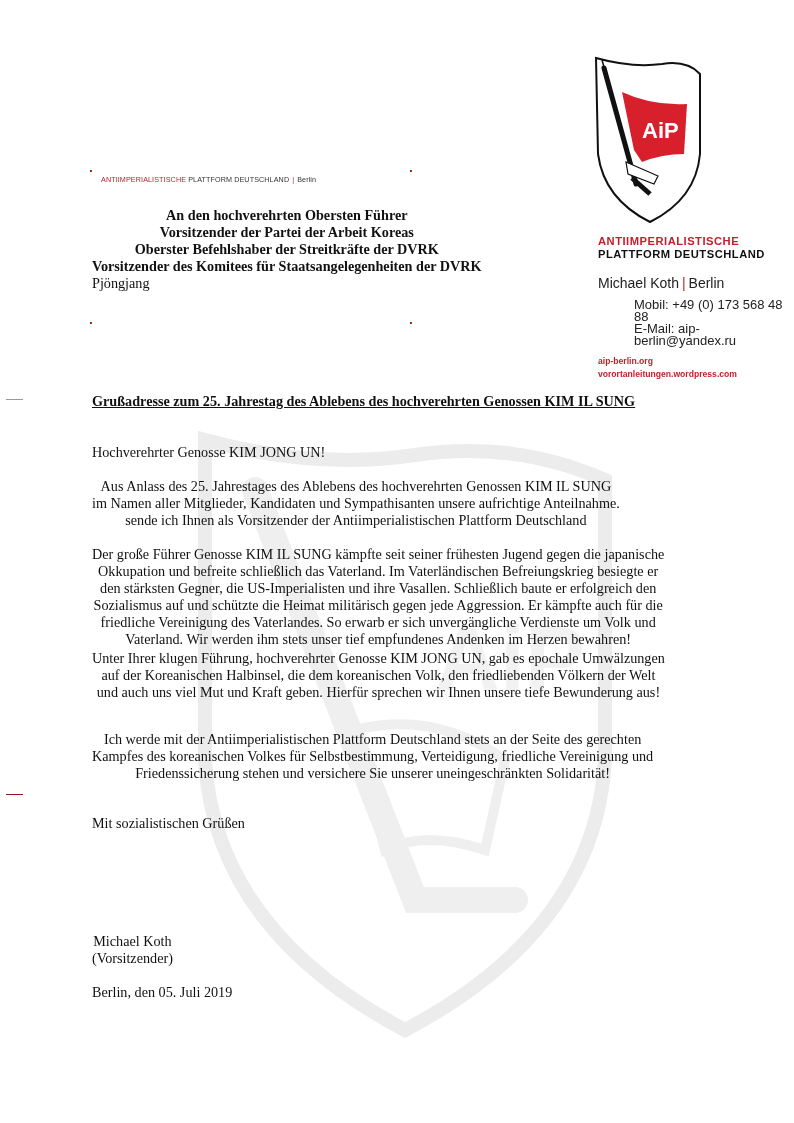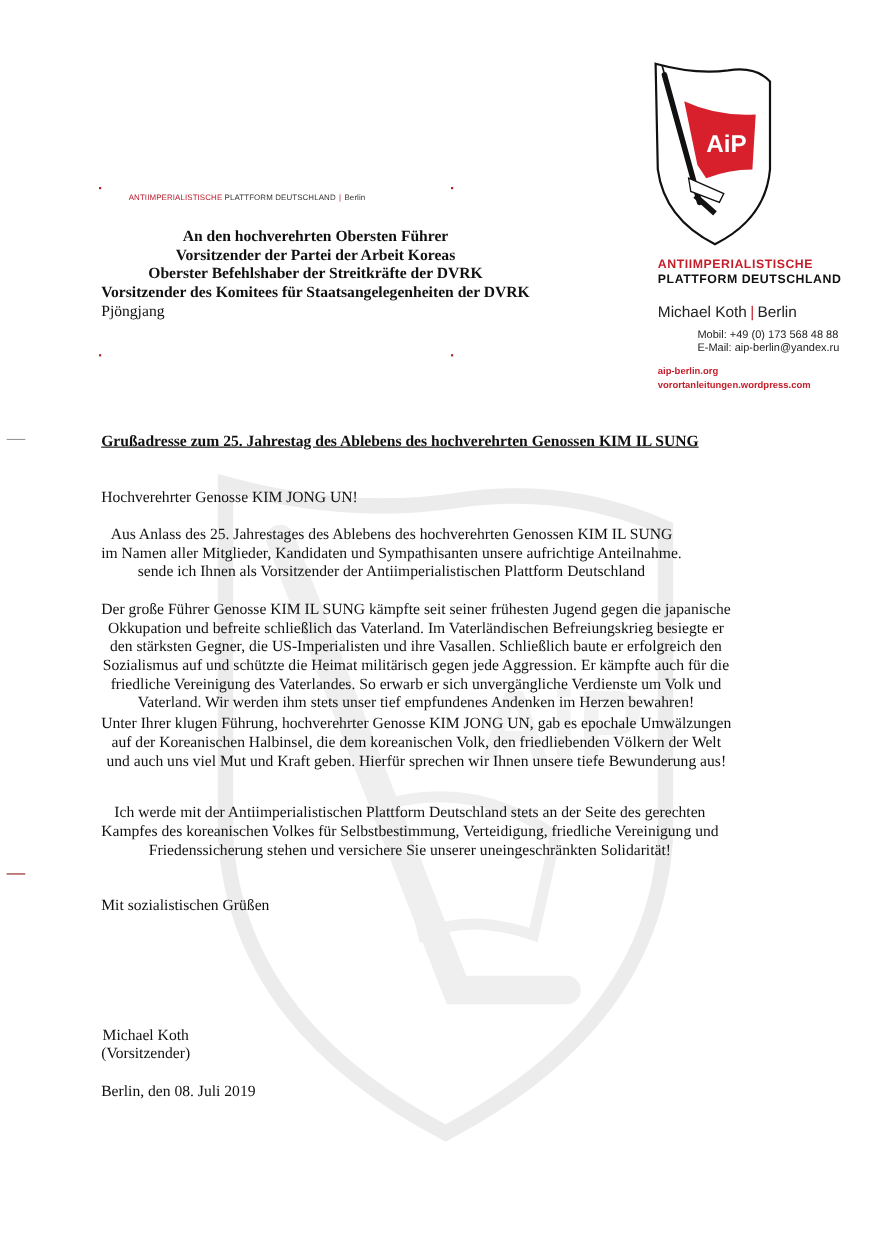--- a/index.html
+++ b/index.html
@@ -9,39 +9,39 @@
 
   
   #watermark { position: absolute; left: 185px; top: 430px; width: 440px; height: 610px; }
 
   
   .mark { position: absolute; width: 2px; height: 2px; background: #b0242c; }
   .margin-line { position: absolute; left: 6px; width: 17px; height: 1px; }
 
   
   #sender-line { left: 101px; top: 175px; font-family: "Liberation Sans", "DejaVu Sans", sans-serif;
-                 font-size: 7.2px; letter-spacing: 0.1px; color: #333; white-space: nowrap; margin-left: 16px; }
+                 font-size: 7.2px; letter-spacing: 0.1px; color: #333; white-space: nowrap; }
   #sender-line .red { color: #b71c2c; }
   #sender-line .sep { color: #b71c2c; margin: 0 3px; }
 
   
   #recipient { left: 92px; top: 207px; font-size: 14.2px; line-height: 17px; }
   #recipient .b { font-weight: bold; display: block; text-align: center; }
   #recipient .n { display: block; }
 
   
   #logo { left: 592px; top: 54px; width: 112px; height: 172px; }
 
   
   #contact { left: 598px; top: 235px; font-family: "Liberation Sans", "DejaVu Sans", sans-serif; }
   #contact .org1 { font-size: 11.2px; font-weight: bold; color: #c41e2a; letter-spacing: 0.5px; line-height: 13px; display:block; }
   #contact .org2 { font-size: 11.2px; font-weight: bold; color: #111; letter-spacing: 0.5px; line-height: 13px; display:block; }
   #contact .person { font-size: 14px; color: #222; margin-top: 14px; display:block; }
   #contact .person .bar { color: #c41e2a; margin: 0 3px; }
-  #contact .line { font-size: 10px; color: #222; display:block; line-height: 12px; padding-left: 36px; }
+  #contact .line { font-size: 13px; color: #222; display:block; line-height: 12px; padding-left: 36px; }
   #contact .mob { margin-top: 8px; }
   #contact .link { font-size: 8.6px; color: #c41e2a; font-weight: bold; display:block; line-height: 13px; }
   #contact .web1 { margin-top: 8px; }
 
   
   #subject { left: 92px; top: 393px; font-size: 14.2px; font-weight: bold; text-decoration: underline; white-space: nowrap; font-family: Liberation Serif, serif; }
 
   
   .para { position: absolute; left: 92px; font-size: 14.2px; line-height: 17px; white-space: nowrap; }
   .para span { display: block; text-align: center; }
@@ -130,14 +130,14 @@
 
 <div class="para" style="top:815px;">
   <span>Mit sozialistischen Grüßen</span>
 </div>
 
 <div class="para" style="top:933px;">
   <span>Michael Koth</span>
   <span>(Vorsitzender)</span>
 </div>
 <div class="para" style="top:984px;">
-  <span>Berlin, den 08. Juli 2019</span>
+  <span>Berlin, den 05. Juli 2019</span>
 </div>
 
 </body></html>

